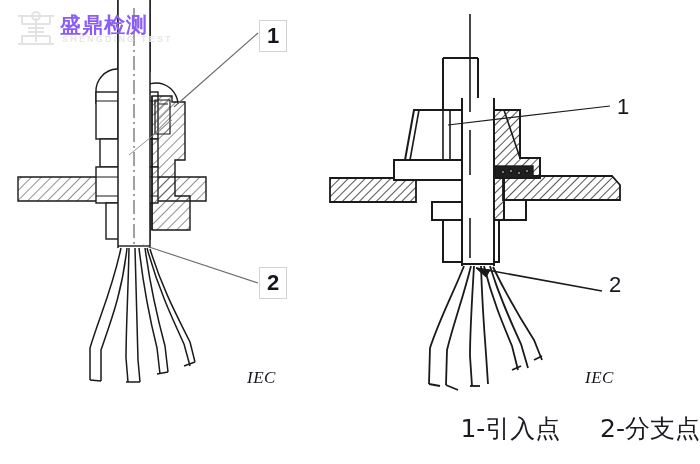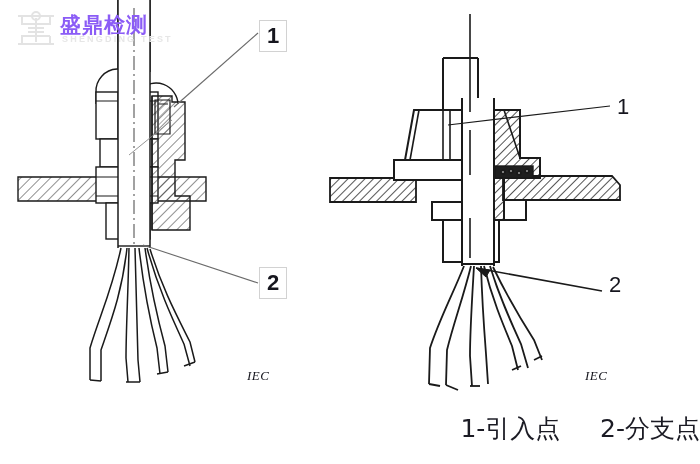--- a/index.html
+++ b/index.html
@@ -61,21 +61,21 @@
     text-align: right;
     font-family: "DejaVu Sans", sans-serif;
     font-size: 25px;
     color: #1b1b24;
     white-space: pre;
   }
   .iec {
     position: absolute;
     font-family: "Liberation Serif", serif;
     font-style: italic;
-    font-size: 13px;
+    font-size: 17px;
     color: #14141c;
     letter-spacing: 0.5px;
   }
   #iec-left  { left: 247px; top: 368px; }
   #iec-right { left: 585px; top: 368px; }
 
   .lbl-boxed {
     position: absolute;
     width: 28px;
     height: 32px;

